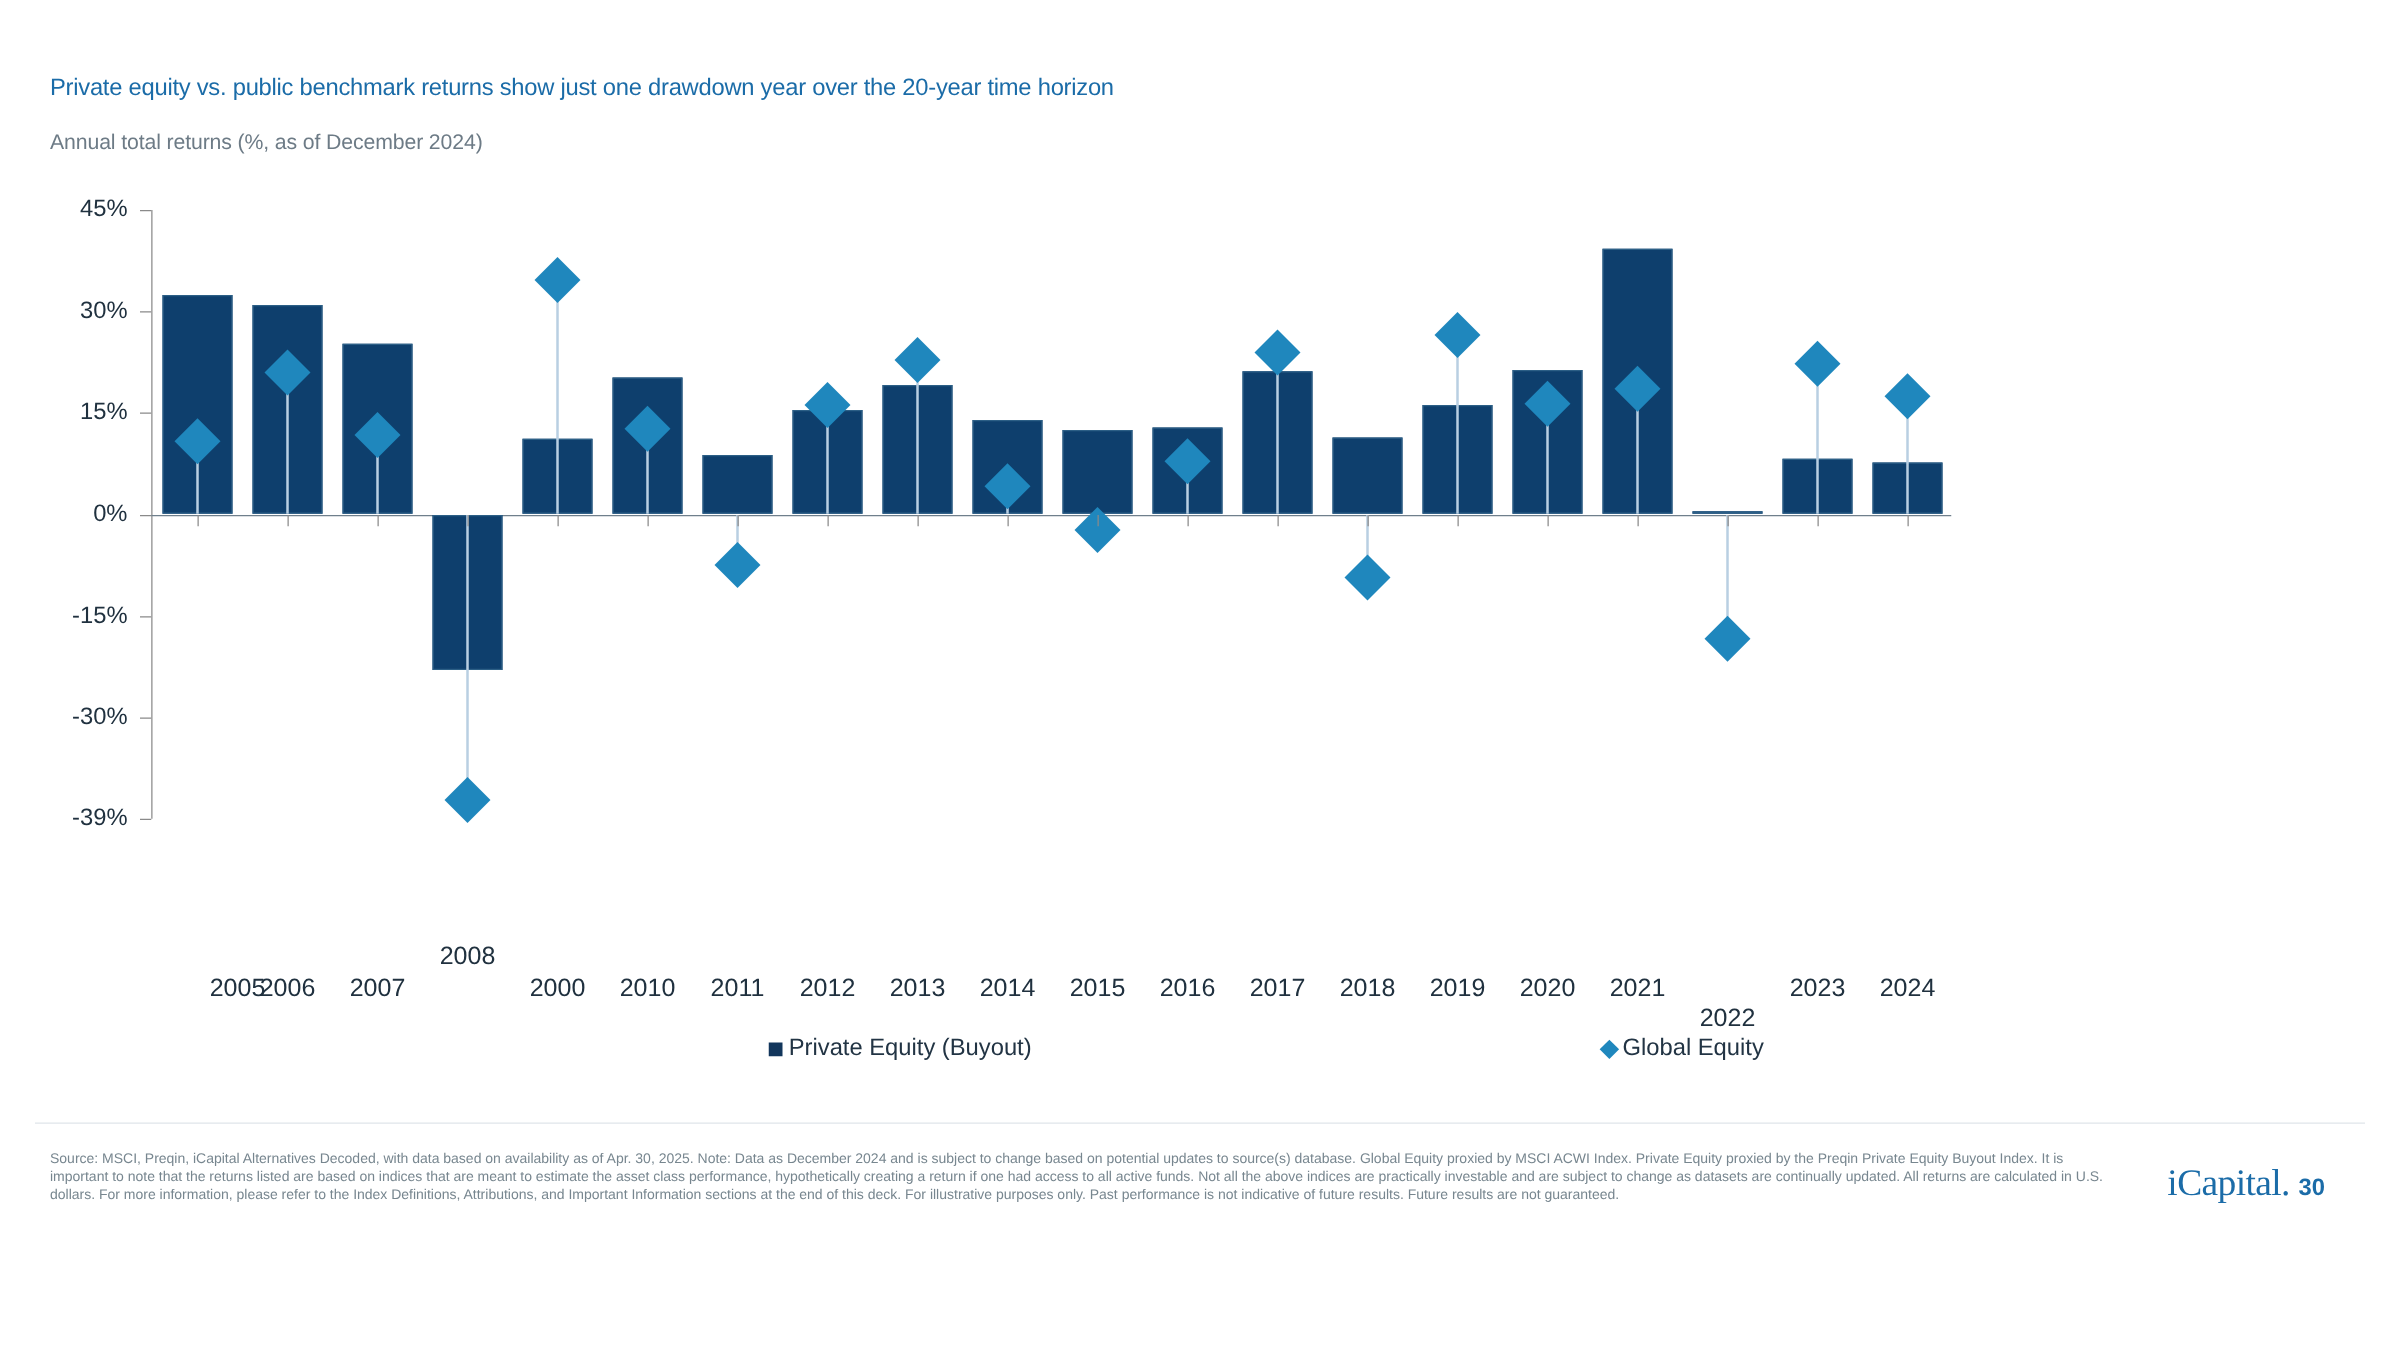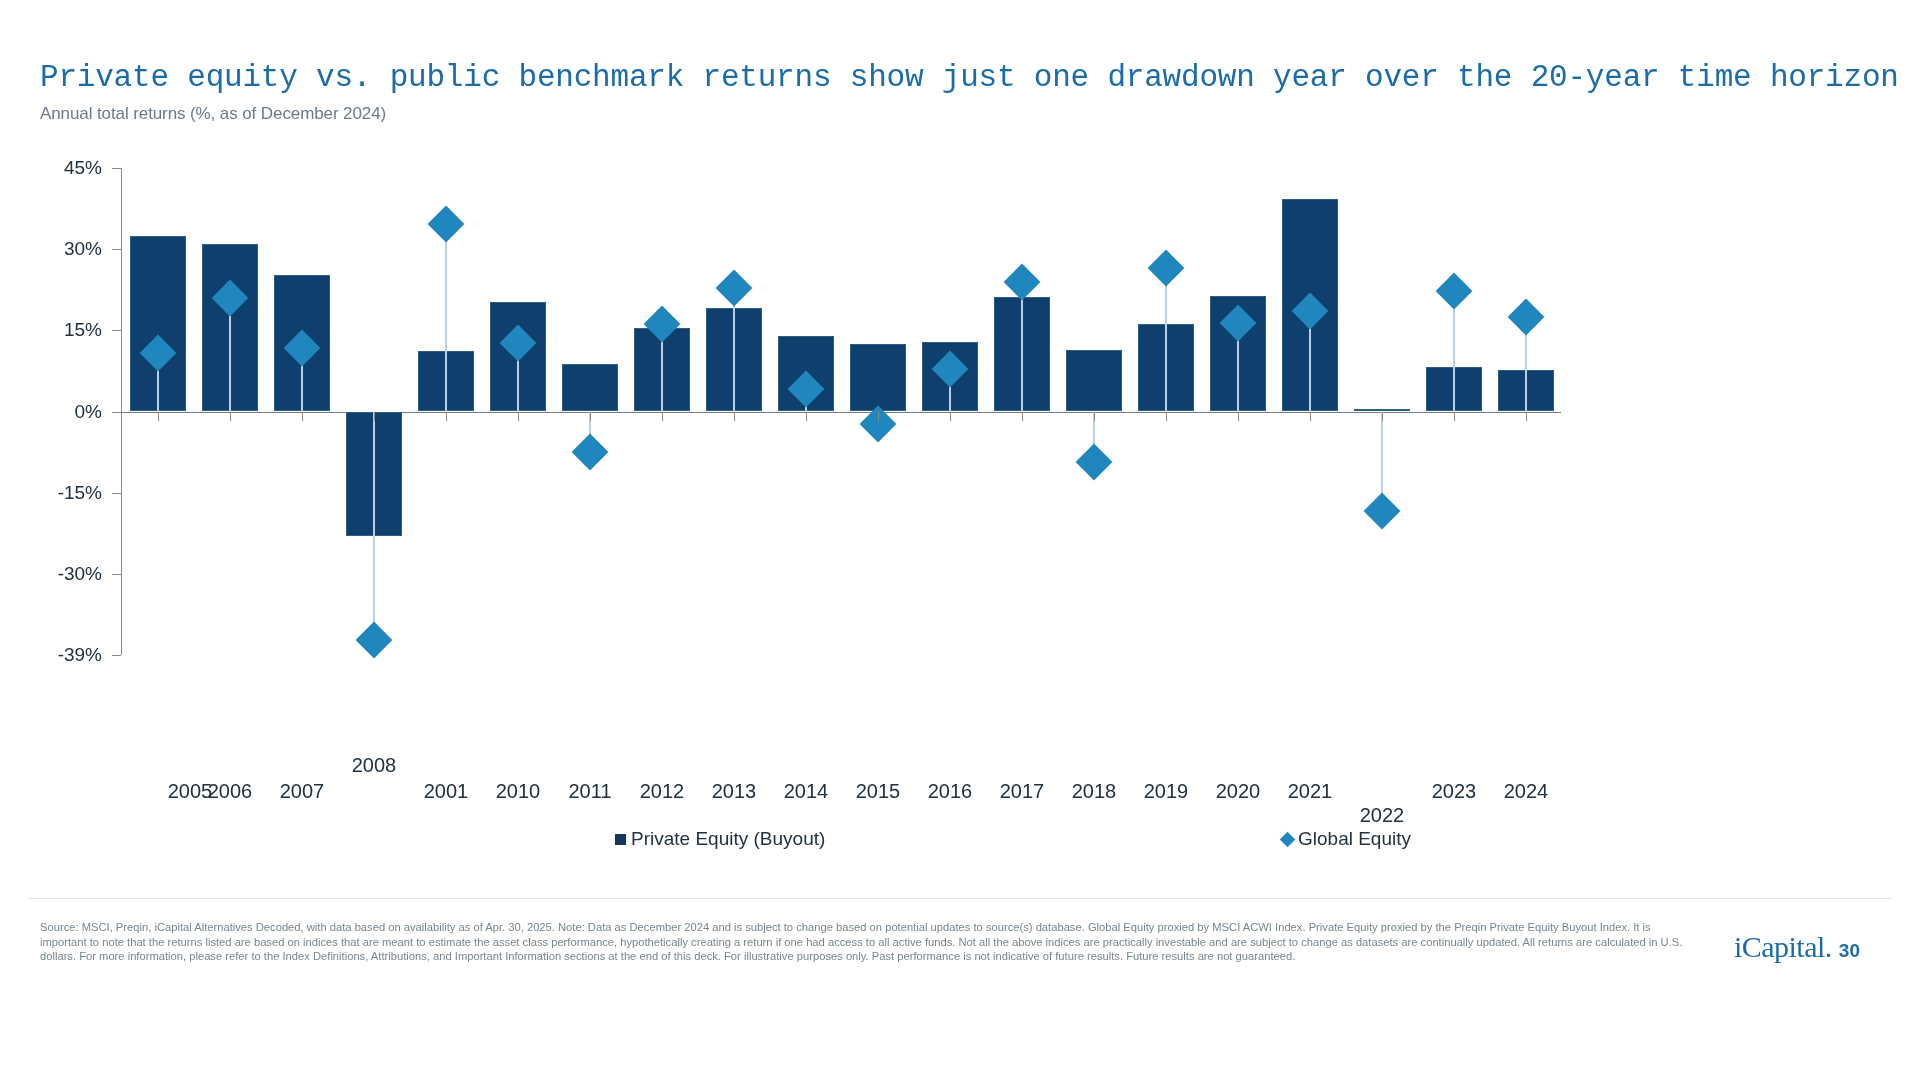--- a/index.html
+++ b/index.html
@@ -7,22 +7,22 @@
     width:1920px;height:1080px;
     background:#ffffff;
     font-family:"Liberation Sans", sans-serif;
     overflow:hidden;
     position:relative;
   }
   .slide{position:absolute;inset:0;}
 
   .title{
     position:absolute;left:40px;top:60px;
-    font-size:31px;color:#1b6ca8;font-weight:400;
-    letter-spacing:-0.2px;white-space:nowrap;font-family:Liberation Mono, monospace;
+    font-size:19px;color:#1b6ca8;font-weight:400;
+    letter-spacing:-0.2px;white-space:nowrap;
   }
   .subtitle{
     position:absolute;left:40px;top:104px;
     font-size:17px;color:#6d7b86;font-weight:400;
     letter-spacing:-0.1px;white-space:nowrap;
   }
 
   
   .plot{
     position:absolute;
@@ -257,21 +257,21 @@
           <div class="stem" style="left: 35px; top: 166.806px; height: 94.6944px;"></div>
           <div class="dia" style="left: 36px; top: 166.806px;"></div>
         </div>
         <div class="xtick" style="left: 1404px; top: 261.5px;"></div>
       </div>
     <div class="xlabels" id="xlabels">
         <div class="xlabel" style="left: 36px; top: 630px; margin-left: 32px;">2005</div>
         <div class="xlabel" style="left: 108px; top: 630px;">2006</div>
         <div class="xlabel" style="left: 180px; top: 630px;">2007</div>
         <div class="xlabel" style="left: 252px; top: 604px;">2008</div>
-        <div class="xlabel" style="left: 324px; top: 630px;">2001</div>
+        <div class="xlabel" style="left: 324px; top: 630px;">2000</div>
         <div class="xlabel" style="left: 396px; top: 630px;">2010</div>
         <div class="xlabel" style="left: 468px; top: 630px;">2011</div>
         <div class="xlabel" style="left: 540px; top: 630px;">2012</div>
         <div class="xlabel" style="left: 612px; top: 630px;">2013</div>
         <div class="xlabel" style="left: 684px; top: 630px;">2014</div>
         <div class="xlabel" style="left: 756px; top: 630px;">2015</div>
         <div class="xlabel" style="left: 828px; top: 630px;">2016</div>
         <div class="xlabel" style="left: 900px; top: 630px;">2017</div>
         <div class="xlabel" style="left: 972px; top: 630px;">2018</div>
         <div class="xlabel" style="left: 1044px; top: 630px;">2019</div>

